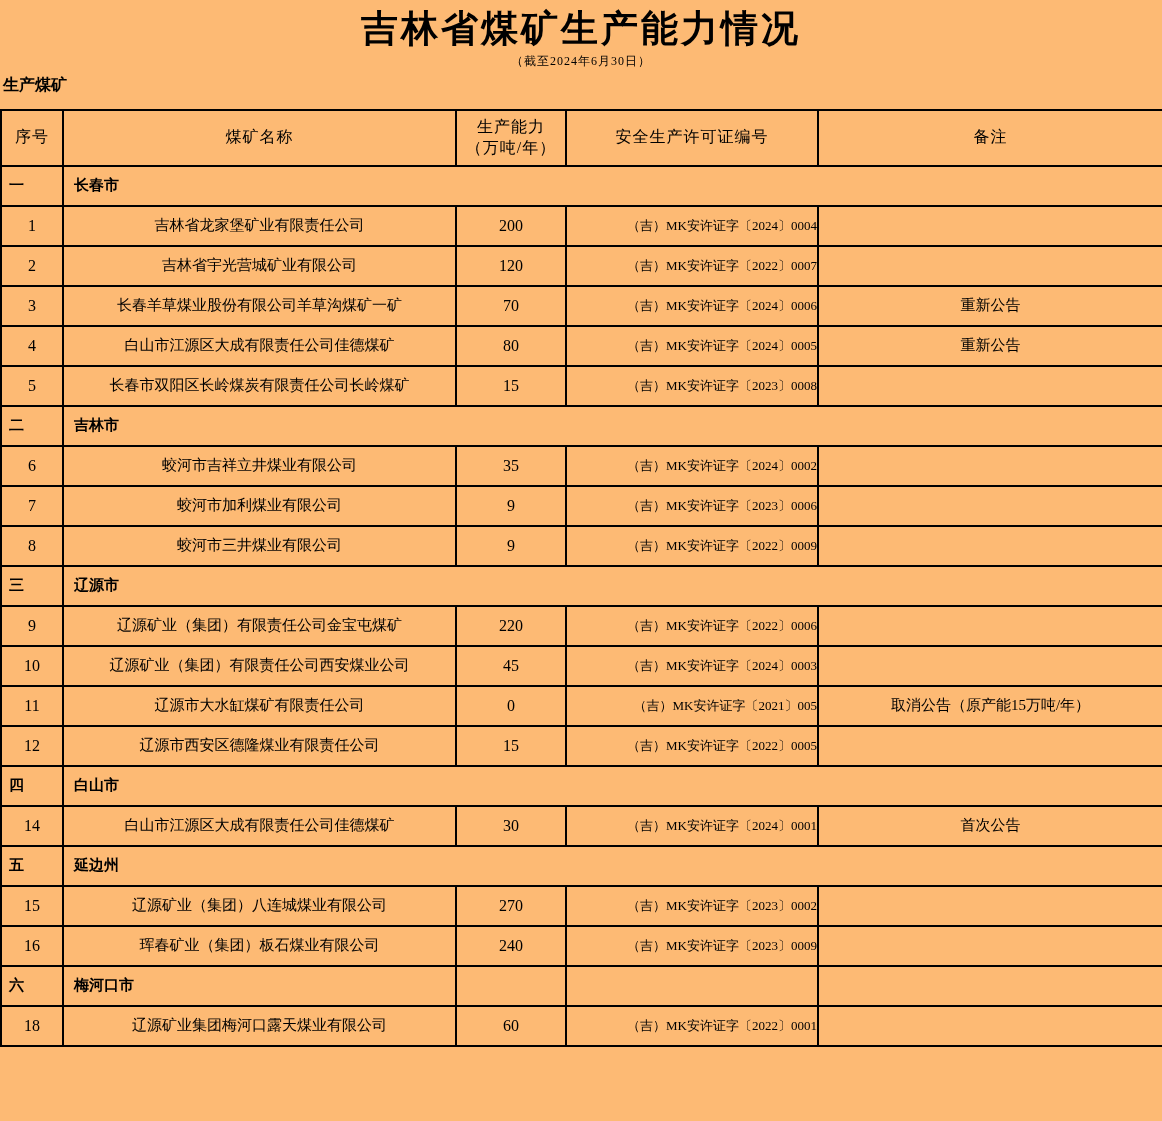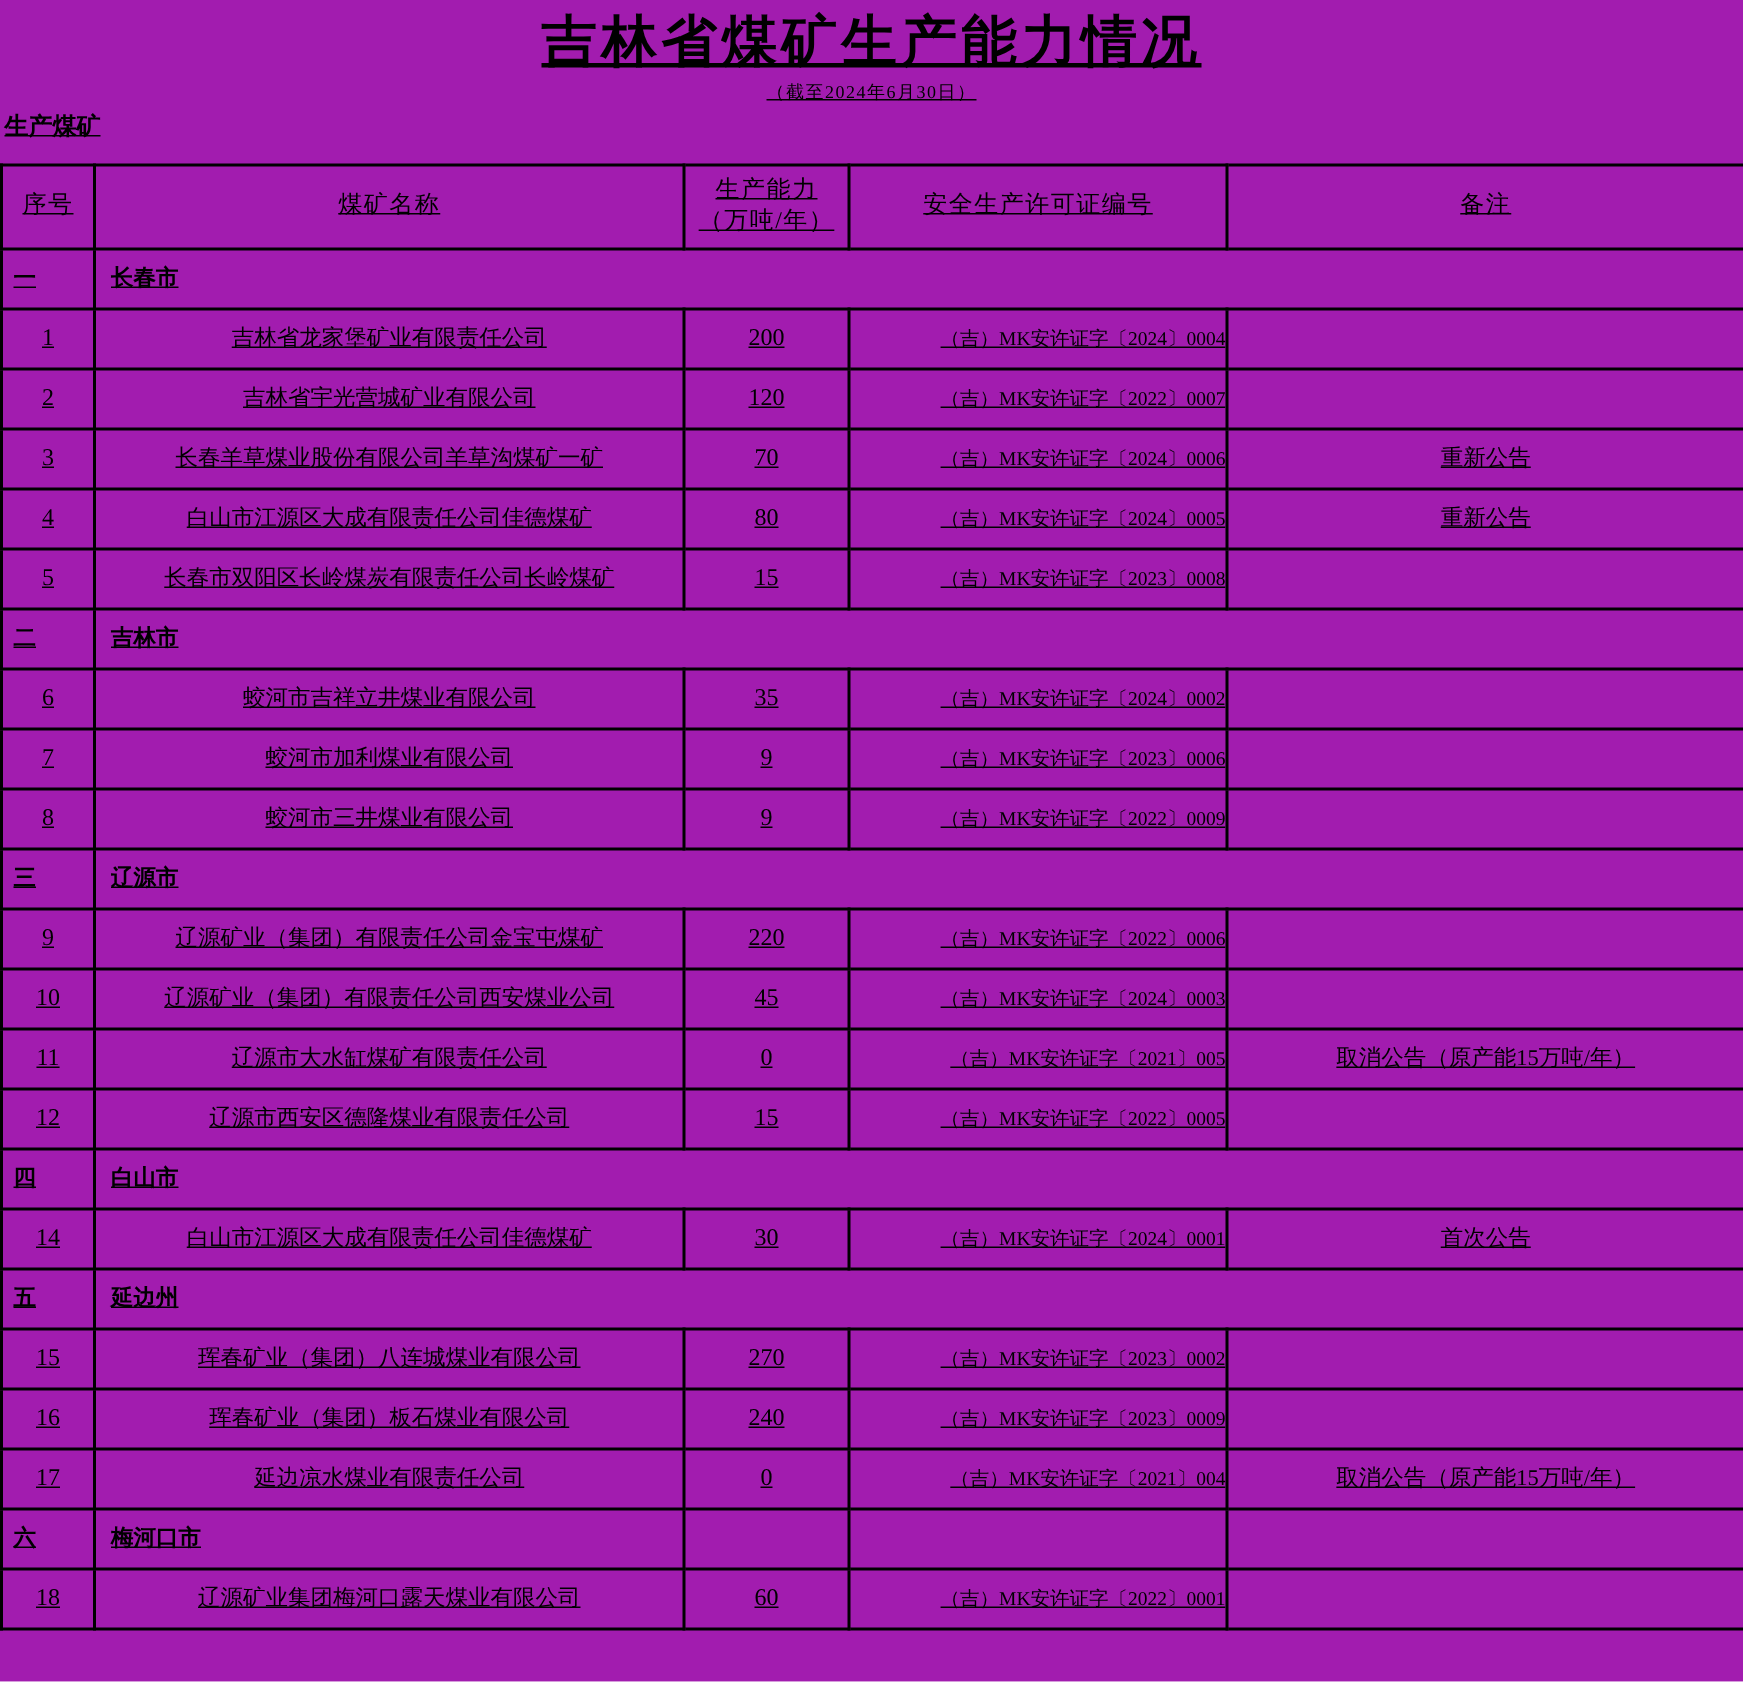--- a/index.html
+++ b/index.html
@@ -6,23 +6,22 @@
     margin: 0;
     padding: 0;
     background: #ffffff;
     color: #000000;
     font-family: "Liberation Serif", "DejaVu Serif", serif;
   }
   .page {
     position: relative;
     width: 1162px;
     height: 1121px;
-    background: #a21caf;
+    background: #fdba74;
     overflow: hidden;
-    text-decoration: underline;
   }
   .title {
     text-align: center;
     font-size: 37px;
     font-weight: bold;
     letter-spacing: 3px;
     padding-top: 9px;
     line-height: 1.1;
   }
   .subtitle {
@@ -211,38 +210,31 @@
           <td class="num">30</td>
           <td class="license">（吉）MK安许证字〔2024〕0001</td>
           <td class="remark">首次公告</td>
         </tr>
         <tr class="section-row">
           <td class="seq">五</td>
           <td class="name" colspan="4">延边州</td>
         </tr>
         <tr>
           <td class="seq">15</td>
-          <td class="name">珲春矿业（集团）八连城煤业有限公司</td>
+          <td class="name">辽源矿业（集团）八连城煤业有限公司</td>
           <td class="num">270</td>
           <td class="license">（吉）MK安许证字〔2023〕0002</td>
           <td class="remark"></td>
         </tr>
         <tr>
           <td class="seq">16</td>
           <td class="name">珲春矿业（集团）板石煤业有限公司</td>
           <td class="num">240</td>
           <td class="license">（吉）MK安许证字〔2023〕0009</td>
           <td class="remark"></td>
-        </tr>
-        <tr>
-          <td class="seq">17</td>
-          <td class="name">延边凉水煤业有限责任公司</td>
-          <td class="num">0</td>
-          <td class="license">（吉）MK安许证字〔2021〕004</td>
-          <td class="remark">取消公告（原产能15万吨/年）</td>
         </tr>
         <tr class="section-row">
           <td class="seq">六</td>
           <td class="name">梅河口市</td>
           <td class="num"></td>
           <td class="license"></td>
           <td class="remark"></td>
         </tr>
         <tr>
           <td class="seq">18</td>

